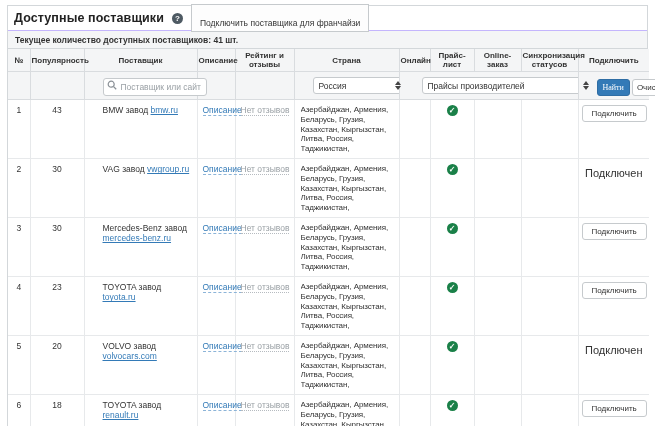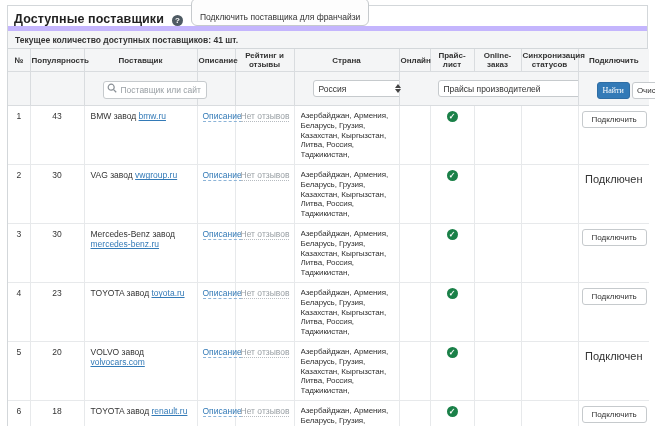--- a/index.html
+++ b/index.html
@@ -2,28 +2,28 @@
 <html><head>
 <meta charset="utf-8">
 <style>
   * { box-sizing: border-box; margin: 0; padding: 0; }
   html, body { width: 655px; height: 426px; overflow: hidden; background: #fff;
     font-family: "Liberation Sans", sans-serif; color: #333; }
   .panel { position: absolute; left: 7px; top: 5px; width: 641px;
     border: 1px solid #d3d7da; background: #fff; }
 
   
-  .title-bar { height: 25px; display: flex; align-items: flex-end;
-    padding: 0 6px; background: #fff; border-bottom: 5px solid #c4b5fd; }
+  .title-bar { height: 25px; display: flex; align-items: center;
+    padding: 0 6px; background: #fff; border-bottom: 1px solid #c4b5fd; }
   .page-title { font-size: 12.5px; font-weight: bold; color: #222; letter-spacing: .1px; }
   .help-icon { width: 11px; height: 11px; border-radius: 50%; background: #4e5a63;
     color: #fff; font-size: 8px; font-weight: bold; display: inline-flex;
     align-items: center; justify-content: center; margin-left: 8px; cursor: pointer; }
   .franchise-btn { margin-left: 8px; height: 16px; padding: 13px 8px; font-size: 8.5px;
-    color: #333; background: #fdfdfd; border: 1px solid #c6cacd; border-radius: 6px;
+    color: #333; background: #fdfdfd; border: 1px solid #c6cacd; border-radius: 0;
     font-family: inherit; cursor: pointer; }
 
   
   .count-bar { background: #f4f5f6; border-bottom: 1px solid #d3d7da;
     padding: 4px 7px 3px 7px; font-size: 8.5px; font-weight: bold; color: #333; }
 
   
   table { width: 641px; border-collapse: collapse; table-layout: fixed; }
   th { background: #f4f5f6; border: 1px solid #d9dcdf; border-top: none;
     font-size: 8px; font-weight: bold; color: #333; text-align: center;
@@ -36,41 +36,41 @@
 
   .search-wrap { position: relative; width: 104px; margin: 0 auto; }
   .search-input { width: 104px; height: 18px; border: 1px solid #c6cacd; border-radius: 3px;
     font-size: 8.5px; padding: 0 4px 0 17px; color: #333; font-family: inherit; background: #fff; }
   .search-input::placeholder { color: #9aa0a5; }
   .search-icon { position: absolute; left: 4px; top: 4px; }
 
   .select { height: 17px; background: #fff; border: 1px solid #c6cacd; border-radius: 3px;
     display: flex; align-items: center; justify-content: space-between;
     padding: 0 5px; font-size: 8.5px; color: #333; cursor: pointer; text-align: left; }
-  .select-country { width: 94px; margin: 8px auto; }
-  .select-pricelist { width: 173px; margin-left: 20px; text-align: right; }
+  .select-country { width: 94px; margin: 2px auto; }
+  .select-pricelist { width: 173px; margin-left: 4px; text-align: right; }
   .updown { display: inline-flex; flex-direction: column; gap: 1px; }
   .updown .up { width: 0; height: 0; border-left: 3px solid transparent;
     border-right: 3px solid transparent; border-bottom: 4px solid #444; }
   .updown .down { width: 0; height: 0; border-left: 3px solid transparent;
     border-right: 3px solid transparent; border-top: 4px solid #444; }
 
   .btn-find { background: #337ab7; border: 1px solid #2e6da4; color: #fff;
     font-size: 8px; padding: 3px 5px; border-radius: 3px; font-family: Liberation Serif, serif; cursor: pointer; }
   .btn-clear { background: #fff; border: 1px solid #c6cacd; color: #333;
     font-size: 8px; padding: 3px 4px; border-radius: 3px; margin-left: 2px;
     font-family: inherit; cursor: pointer; }
   td.c-actions { white-space: nowrap; }
 
   tbody td { border: 1px solid #e7e9eb; border-top: none; background: #fff;
     vertical-align: top; font-size: 8.5px; padding: 5px 3px; height: 47px; }
   tbody td:first-child { border-left: none; }
   tbody td:last-child { border-right: none; }
   td.c-num, td.c-pop { text-align: center; color: #333; }
-  td.c-sup { padding-left: 6px; }
+  td.c-sup { padding-left: 18px; }
   .site-link { color: #337ab7; text-decoration: underline; cursor: pointer; }
   .desc-link { color: #337ab7; border-bottom: 1px dashed #8cb4d8; cursor: pointer; }
   .reviews { color: #9aa0a5; border-bottom: 1px dotted #b6bbc0; cursor: pointer; }
   td.c-desc, td.c-rev { padding-left: 5px; }
   td.c-country { padding-left: 6px; padding-right: 6px; }
   .country-wrap { font-size: 8px; line-height: 9.6px; color: #333;
     max-height: 48px; overflow: hidden; letter-spacing: -0.1px; }
   td.c-price { text-align: center; }
   .check-icon { display: inline-flex; width: 11px; height: 11px; border-radius: 50%;
     background: #1a8048; color: #fff; font-size: 8px; font-weight: bold;

